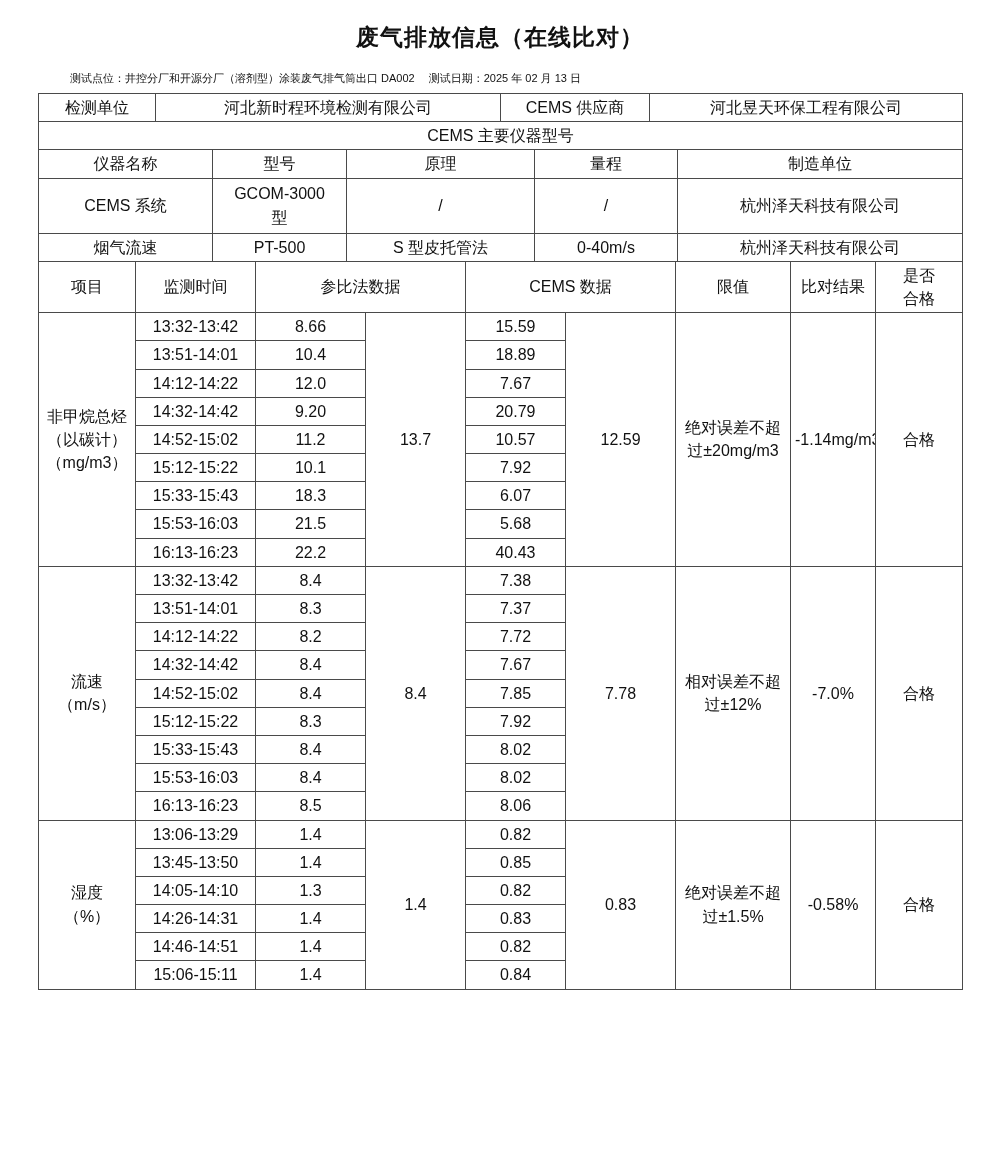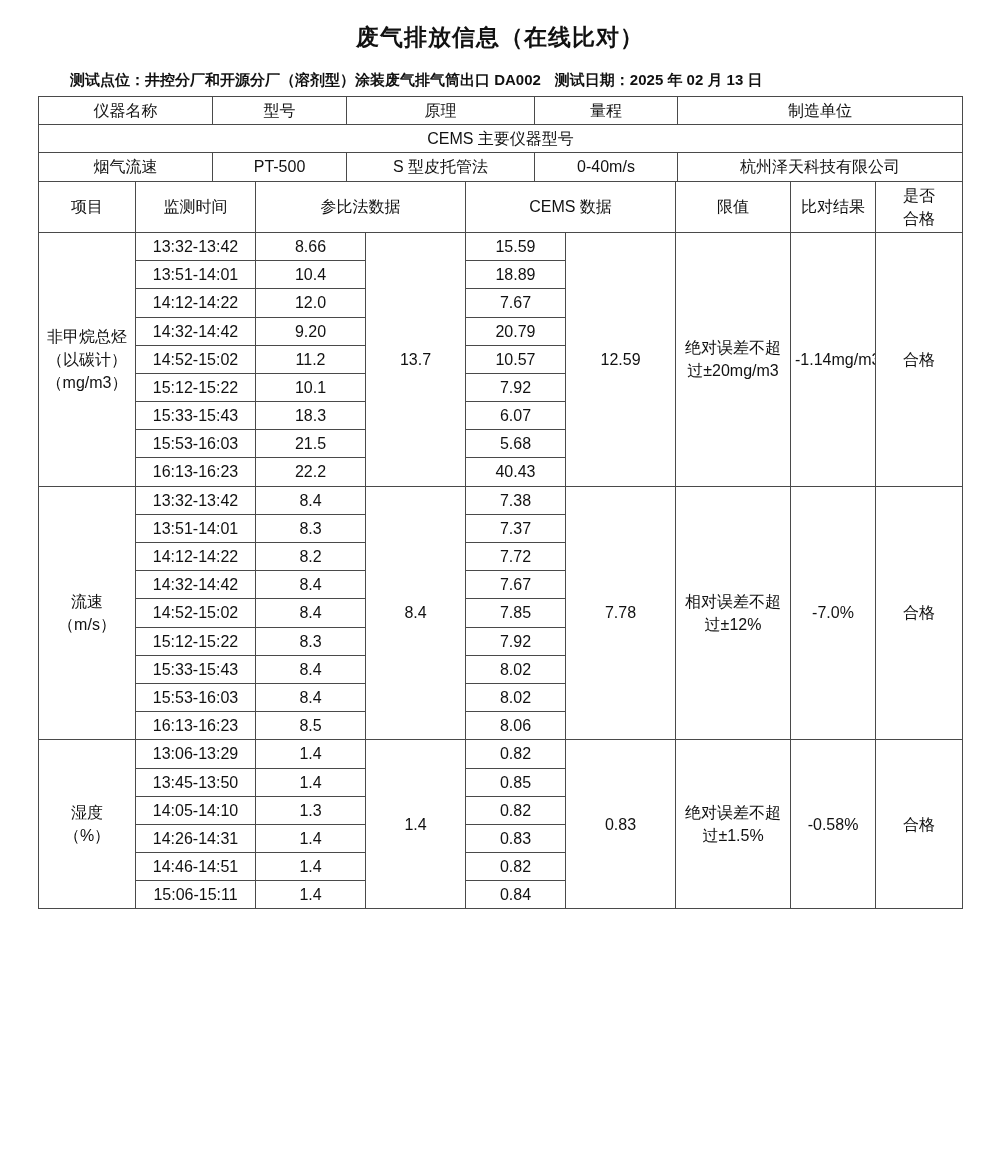--- a/index.html
+++ b/index.html
@@ -12,24 +12,23 @@
   }
   .doc { padding: 12px 38px 0 38px; }
   .title {
     text-align: center;
     font-size: 23px;
     font-weight: bold;
     margin: 10px 0 18px 0;
     letter-spacing: 1px;
   }
   .subtitle {
-    font-size: 15px;
+    font-size: 11px;
     margin: 0 0 7px 32px;
     white-space: nowrap;
-    font-weight: bold;
   }
   .subtitle .gap { margin-left: 14px; }
   table.tbl {
     width: 924px;
     border-collapse: collapse;
     table-layout: fixed;
     font-size: 16px;
   }
   table.tbl + table.tbl { margin-top: -1px; }
   .tbl td {
@@ -59,41 +58,55 @@
   </div>
 
   <table class="tbl">
     <colgroup>
         <col style="width:117px">
         <col style="width:345px">
         <col style="width:149px">
         <col style="width:313px">
       </colgroup>
     <tbody>
+    <tr class="h27">
+      <td>检测单位</td>
+      <td>河北新时程环境检测有限公司</td>
+      <td>CEMS 供应商</td>
+      <td>河北昱天环保工程有限公司</td>
+    </tr>
   </tbody>
     </table>
 
   <table class="tbl">
     <colgroup>
         <col style="width:174px">
         <col style="width:134px">
         <col style="width:188px">
         <col style="width:143px">
         <col style="width:285px">
       </colgroup>
     <tbody>
         <tr class="h27">
+      <td colspan="5">CEMS 主要仪器型号</td>
+    </tr>
+    <tr class="h27">
       <td>仪器名称</td>
       <td>型号</td>
       <td>原理</td>
       <td>量程</td>
       <td>制造单位</td>
     </tr>
-    <tr class="h27">
-      <td colspan="5">CEMS 主要仪器型号</td>
+    <tr class="h55">
+      <td>CEMS 系统</td>
+      <td>GCOM-3000
+型</td>
+      <td>/</td>
+      <td>/</td>
+      <td>杭州泽天科技有限公司</td>
     </tr>
     <tr class="h27">
       <td>烟气流速</td>
       <td>PT-500</td>
       <td>S 型皮托管法</td>
       <td>0-40m/s</td>
       <td>杭州泽天科技有限公司</td>
     </tr>
   </tbody>
     </table>

